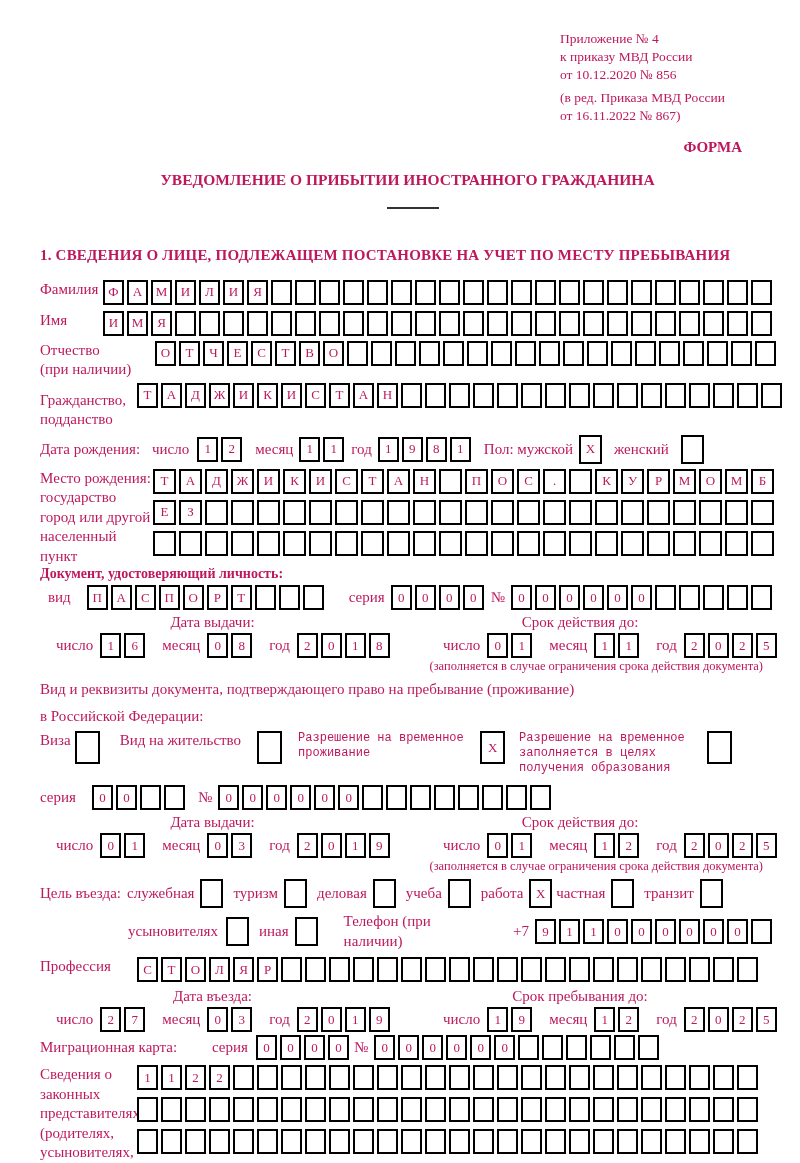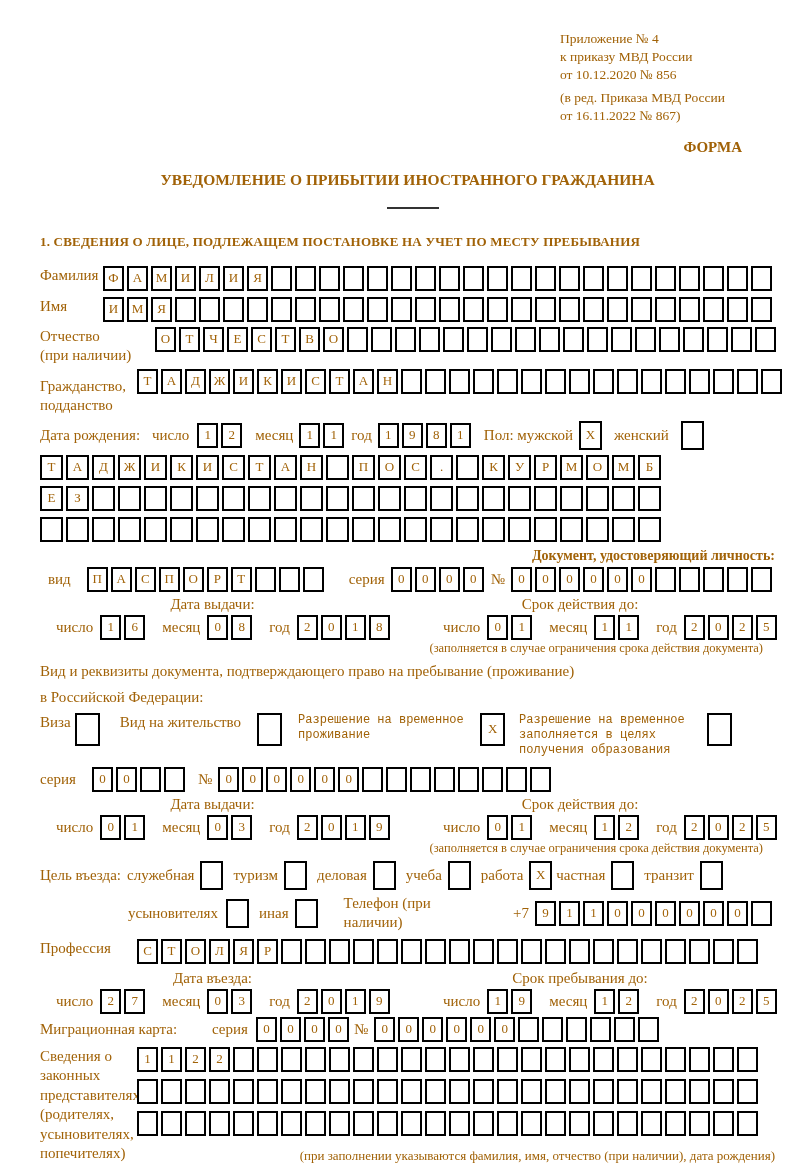--- a/index.html
+++ b/index.html
@@ -1,39 +1,39 @@
 <!DOCTYPE html>
 <html><head>
 <meta charset="utf-8">
 <style>
   html,body{margin:0;padding:0;background:#fff;}
   .page{
     width:800px;height:1163px;box-sizing:border-box;
-    padding:30px 25px 10px 40px;background:#fff;color:#a16207;
+    padding:30px 25px 10px 40px;background:#fff;color:#be185d;
     font-family:"Liberation Serif","DejaVu Serif",serif;overflow:hidden;position:relative;
   }
   .hdr{margin-left:520px;font-size:13.5px;line-height:1.33;}
   .hdr .ed{margin-top:5px;}
   .forma{text-align:right;padding-right:33px;font-weight:bold;font-size:15px;margin-top:14px;}
   .title{text-align:center;font-weight:bold;font-size:15.5px;line-height:1.55;margin-top:12px;}
   .blank-line{display:inline-block;width:52px;border-bottom:2px solid #333;margin-left:10px;}
-  .sect{font-weight:bold;font-size:13px;margin-top:18px;letter-spacing:0.2px;}
+  .sect{font-weight:bold;font-size:15px;margin-top:31px;letter-spacing:0.2px;}
   .lbl{font-size:15px;line-height:1.3;}
   .row{display:flex;align-items:flex-start;}
   .cells{display:flex;flex-wrap:nowrap;}
   .cell{flex:none;display:inline-flex;align-items:center;justify-content:center;
         width:17px;height:21px;border:2px solid #000;margin-right:3px;
         font-size:13px;background:#fff;}
   .cells.wide .cell{width:19px;}
   .box{flex:none;display:inline-flex;align-items:center;justify-content:center;
        width:19px;height:25px;border:2px solid #000;font-size:13px;background:#fff;}
   .box.tall{height:29px;width:21px;}
   .lblcol{flex:none;}
   .stack .cells{margin-bottom:6px;}
-  .ctr{text-align:right;}
+  .ctr{text-align:left;}
   .dblock{margin-top:4px;}
   .dheads{display:flex;font-size:15px;}
   .dheads .h1{width:345px;text-align:center;}
   .dheads .h2{flex:1;text-align:center;}
   .dvals{display:flex;align-items:center;margin-top:2px;}
   .dgrp{display:flex;align-items:center;width:345px;padding-left:16px;box-sizing:border-box;}
   .dgrp.right{flex:1;width:auto;padding-left:58px;}
   .dgrp .lbl{margin-right:7px;}
   .dgrp .cells{margin-right:14px;}
   .dnote{font-size:12.5px;text-align:right;padding-right:12px;margin-top:1px;}
@@ -225,20 +225,26 @@
         <span class="cell">8</span>
         <span class="cell">1</span>
       </span>
     <span class="inlinelbl">Пол: мужской</span>
     <span class="box">X</span>
     <span class="inlinelbl" style="margin-left:12px;">женский</span>
     <span class="box" style="margin-left:6px;"></span>
   </div>
 
   <div class="row gap5">
+    <div class="lblcol" style="width:113px;">
+      <div class="lbl">Место рождения:</div>
+      <div class="lbl">государство</div>
+      <div class="lbl">город или другой</div>
+      <div class="lbl">населенный пункт</div>
+    </div>
     <div class="stack">
       <div class="cells wide">
           <span class="cell">Т</span>
           <span class="cell">А</span>
           <span class="cell">Д</span>
           <span class="cell">Ж</span>
           <span class="cell">И</span>
           <span class="cell">К</span>
           <span class="cell">И</span>
           <span class="cell">С</span>

